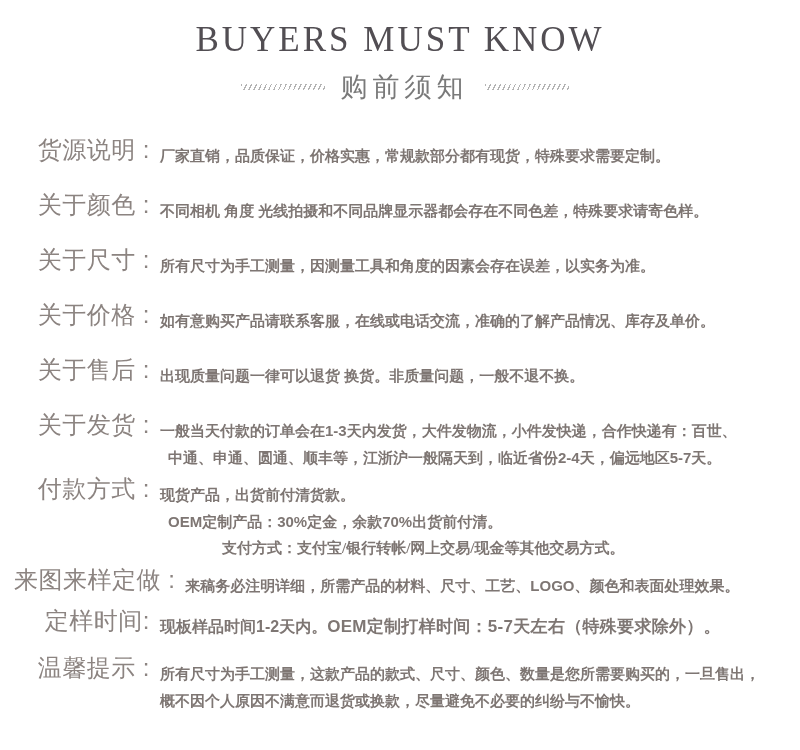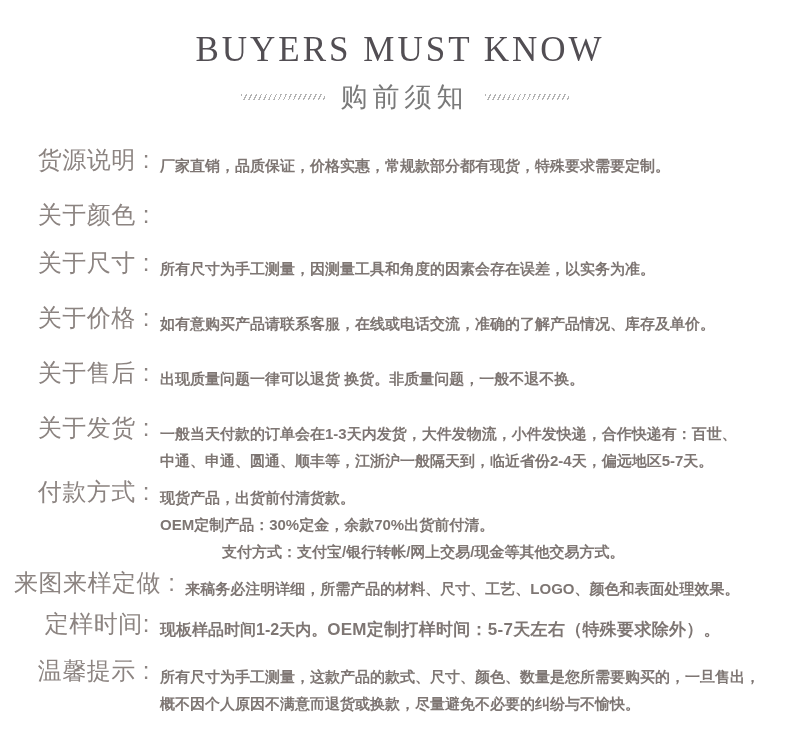--- a/index.html
+++ b/index.html
@@ -1,21 +1,21 @@
 <!DOCTYPE html>
 <html><head>
 <meta charset="utf-8">
 <style>
   html, body { margin: 0; padding: 0; background: #ffffff; }
   body {
     width: 800px; height: 750px;
     font-family: "Liberation Sans", "DejaVu Sans", sans-serif;
     overflow: hidden;
   }
-  .page { width: 800px; height: 720px; box-sizing: border-box; padding-top: 30px; }
+  .page { width: 800px; height: 720px; box-sizing: border-box; padding-top: 20px; }
 
   
   .header { text-align: center; }
   .title {
     font-family: "Liberation Serif", "DejaVu Serif", serif;
     font-size: 35px; color: #524e53; letter-spacing: 3px; line-height: 40px;
   }
   .subtitle-row {
     margin-top: 9px;
     display: flex; align-items: center; justify-content: center; gap: 16px; margin-left: 9px;
@@ -34,22 +34,22 @@
   .row-label {
     flex: 0 0 136px; text-align: right;
     font-size: 24px; color: #8c8481; letter-spacing: .5px;
     line-height: 24px; white-space: nowrap;
   }
   .row-content {
     flex: 1; padding-left: 10px; padding-top: 4px;
     font-size: 15px; font-weight: bold; color: #7e7673; line-height: 27px;
   }
   .row-content .line { min-height: 22px; }
-  .indent-sm { }
-  .indent-lg { margin-left: 62px; }
+  .indent-sm { margin-left: 8px; }
+  .indent-lg { margin-left: 62px; font-family: Liberation Serif, serif; }
   .mb-xs { margin-bottom: 6px; }
   .mb-s  { margin-bottom: 10px; }
   .mb-m  { margin-bottom: 16px; }
   .txt-small { font-size: 16px; }
   .txt-large { font-size: 17px; letter-spacing: .3px; }
 </style>
 </head>
 <body>
 
 <div class="page">
@@ -67,20 +67,23 @@
 
     <div class="row">
       <div class="row-label">货源说明 :</div>
       <div class="row-content">
         <div class="line">厂家直销，品质保证，价格实惠，常规款部分都有现货，特殊要求需要定制。</div>
       </div>
     </div>
 
     <div class="row">
       <div class="row-label">关于颜色 :</div>
+      <div class="row-content">
+        <div class="line">不同相机 角度 光线拍摄和不同品牌显示器都会存在不同色差，特殊要求请寄色样。</div>
+      </div>
     </div>
 
     <div class="row">
       <div class="row-label">关于尺寸 :</div>
       <div class="row-content">
         <div class="line">所有尺寸为手工测量，因测量工具和角度的因素会存在误差，以实务为准。</div>
       </div>
     </div>
 
     <div class="row">

